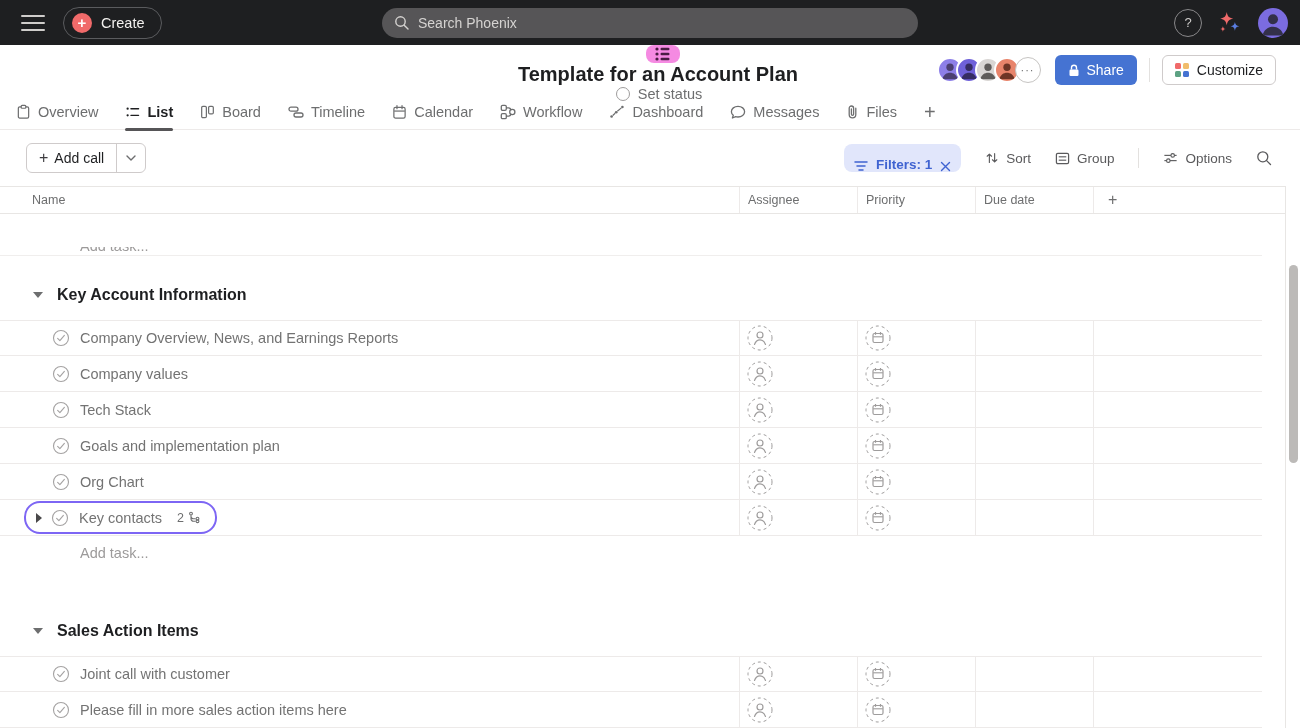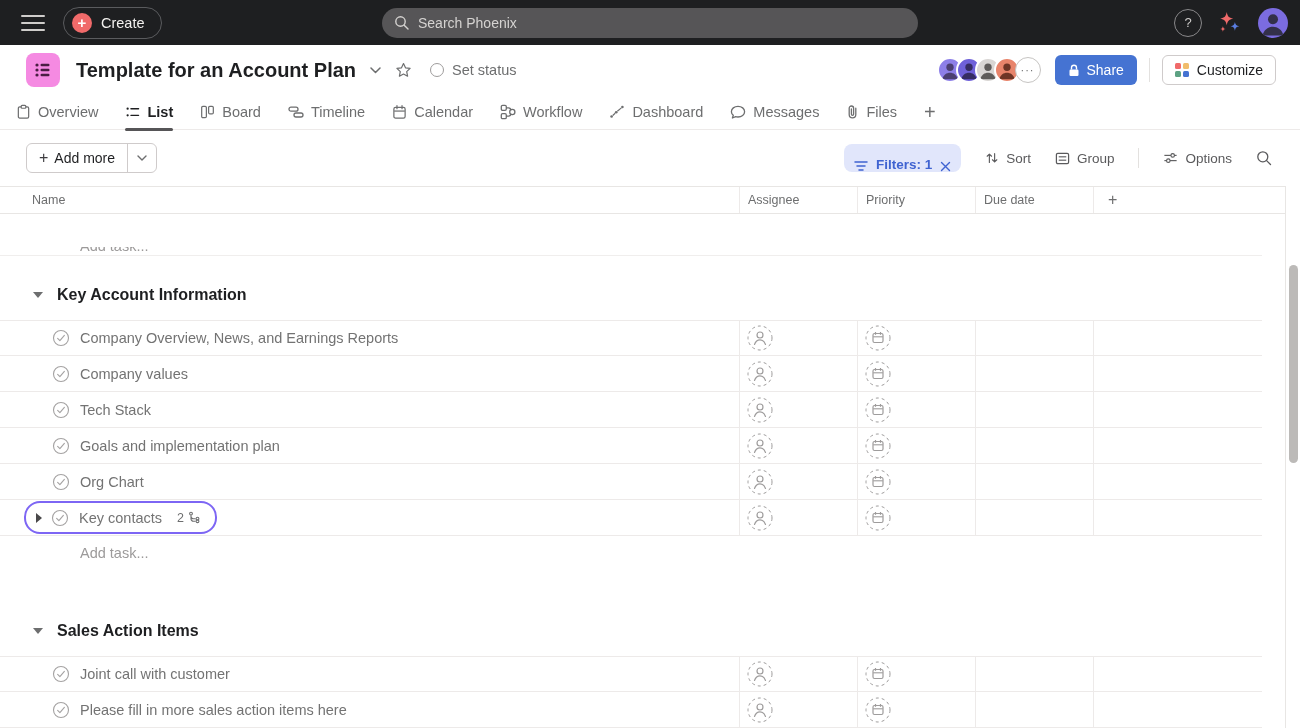--- a/index.html
+++ b/index.html
@@ -19,21 +19,21 @@
   .create-label { color:#f3f1ef; font-size:14.5px; }
   .search-pill { position:absolute; left:382px; top:8px; width:536px; height:30px; background:#565557;
                  border-radius:15px; display:flex; align-items:center; padding-left:12px; gap:8px; }
   .search-pill .ph { color:#d5d3d1; font-size:14px; }
   .topbar-right { position:absolute; right:12px; top:0; height:45px; display:flex; align-items:center; gap:16px; }
   .help-circle { width:28px; height:28px; border:1px solid #89888a; border-radius:50%; color:#cfcdcb;
                  font-size:13px; display:flex; align-items:center; justify-content:center; }
   .avatar-top { width:30px; height:30px; border-radius:50%; background:#7b6ce0; overflow:hidden; }
 
   
-  .proj-header { position:absolute; left:0; top:45px; width:1300px; height:50px; display:flex; align-items:center; }
+  .proj-header { position:absolute; left:0; top:45px; width:1300px; height:50px; display:flex; align-items:center;flex-direction:column; }
   .proj-icon { width:34px; height:34px; margin-left:26px; background:#f58ae2; border-radius:8px;
                display:flex; align-items:center; justify-content:center; }
   .proj-title { margin-left:16px; font-size:20px; font-weight:700; color:#1e1f21; }
   .title-chevron { margin-left:14px; }
   .star-icon { margin-left:14px; }
   .set-status { margin-left:18px; display:flex; align-items:center; gap:8px; color:#6d6e6f; font-size:14.5px; }
   .status-circle { width:14px; height:14px; border:1.5px solid #9e9c9c; border-radius:50%; }
   .proj-right { position:absolute; right:24px; top:0; height:50px; display:flex; align-items:center; }
   .avatar-stack { display:flex; align-items:center; }
   .av { width:26px; height:26px; border-radius:50%; border:2px solid #fff; overflow:hidden; margin-left:-7px; }
@@ -295,21 +295,21 @@
   </div>
   <div class="tab tab-plus">
     <span>+</span>
   </div>
 </div>
 
 <div class="toolbar">
   <div class="addtask-btn">
     <div class="addtask-main">
       <span style="font-size:16px;color:#3e3d40;">+</span>
-      <span>Add more</span>
+      <span>Add call</span>
     </div>
     <div class="addtask-caret">
       <svg width="10" height="6" viewBox="0 0 10 6">
         <path d="M1 1l4 4 4-4" fill="none" stroke="#6d6e6f" stroke-width="1.4" stroke-linecap="round" stroke-linejoin="round"></path>
       </svg>
     </div>
   </div>
   <div class="toolbar-right">
     <div class="filter-pill">
       <svg width="14" height="12" viewBox="0 0 14 12">

